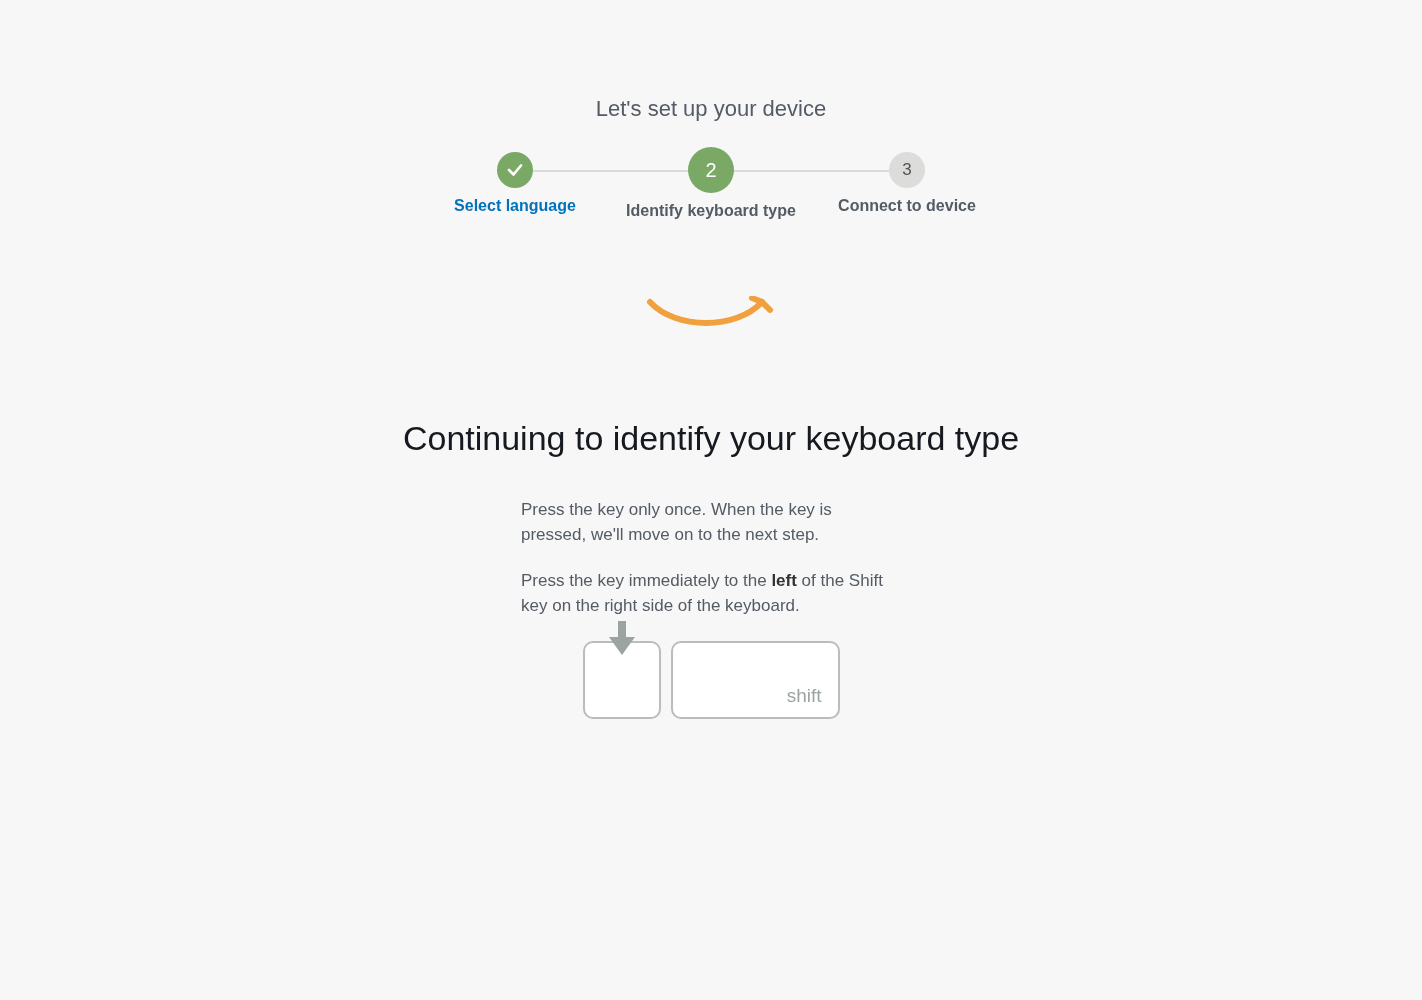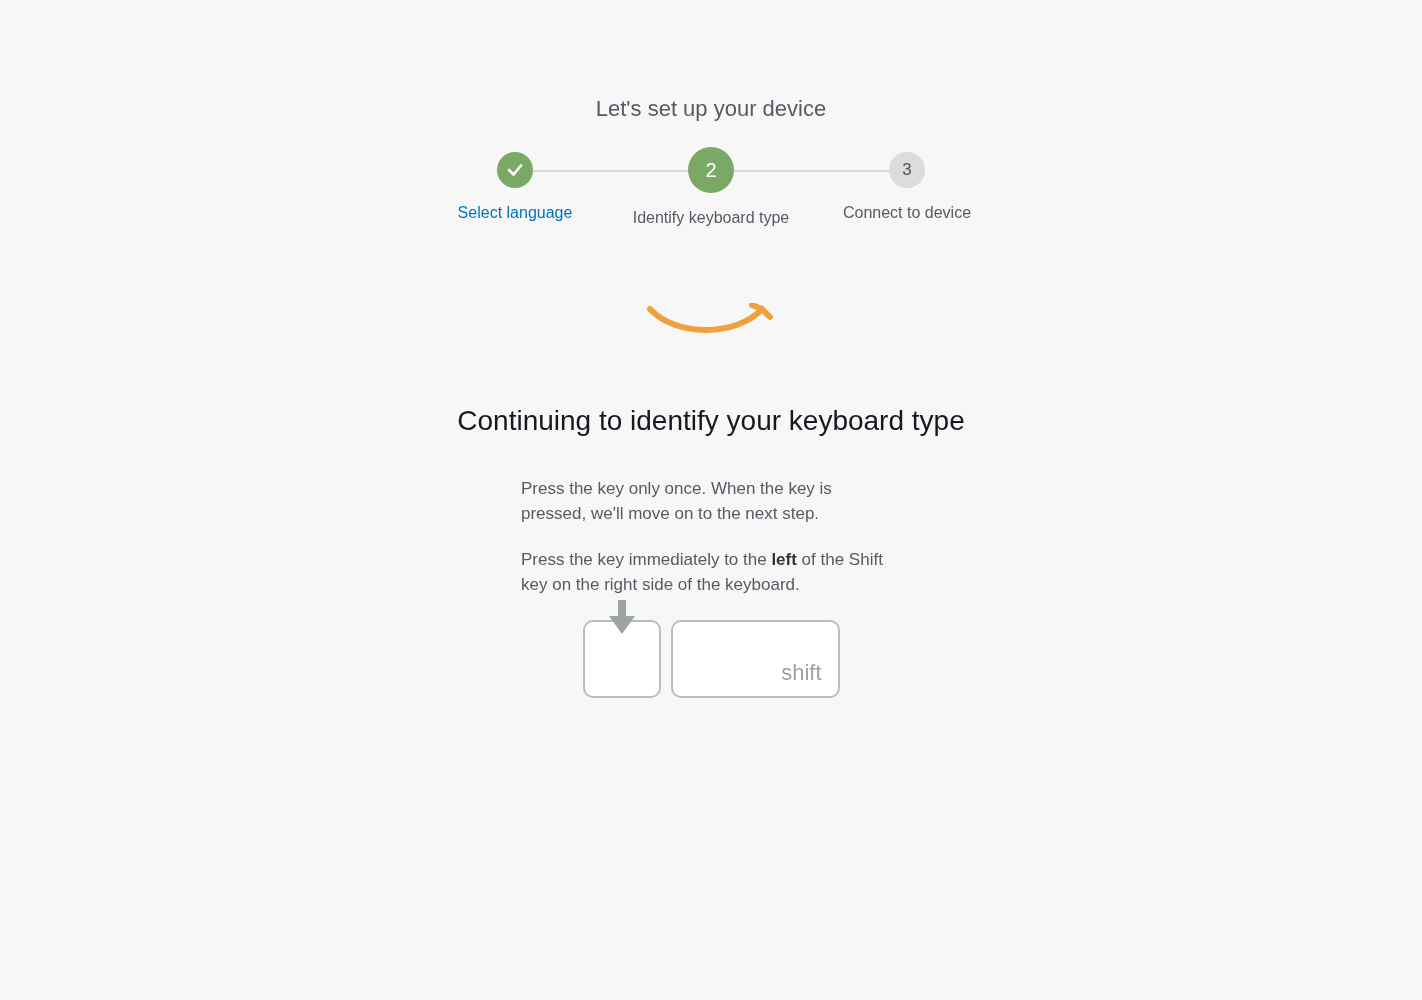--- a/index.html
+++ b/index.html
@@ -23,50 +23,50 @@
     }
     .circle {
       width:36px; height:36px; border-radius:50%; display:flex;
       align-items:center; justify-content:center; font-size:17px; color:#fff;
       position:relative; z-index:2;
     }
     .circle.done, .circle.active { background:#7AA966; }
     .circle.active { width:46px; height:46px; font-size:20px; }
     .circle.future { background:#DCDCDB; color:#555; }
     .step-label {
-      margin-top:16px; font-size:16px; color:#545B64; 
+      margin-top:9px; font-size:16px; color:#545B64; font-weight:bold;
     }
     .step-label.link { color:#0073BB; }
     .connector {
       position:absolute; top:18px; height:2px; background:#D5DBDB; z-index:1;
     }
     .connector.left  { left:-80px; width:160px; }
     .connector.right { right:-80px; width:160px; }
     
     .logo-wrap { margin-top:76px; }
     
     .main-heading {
-      margin-top:58px; font-size:28px; color:#16191F; font-weight:500;
+      margin-top:79px; font-size:34px; color:#16191F; font-weight:500;
     }
     
     .instructions {
       margin-top:40px; width:380px; font-size:17px; color:#545B64; line-height:1.45;
     }
     .instructions p + p { margin-top:22px; }
     .bold { font-weight:700; color:#333; }
     
     .kbd-wrap {
       margin-top:22px; display:flex; align-items:flex-end; gap:10px; position:relative;
     }
     .key {
       border:2px solid #B9BDBD; border-radius:10px; background:#fff;
       display:flex; align-items:flex-end; justify-content:flex-end; padding:10px 16px;
     }
     .key-blank { width:78px; height:78px; }
-    .key-shift { width:169px; height:78px; color:#9CA3A3; font-size:22px; }
+    .key-shift { width:169px; height:78px; color:#9CA3A3; font-size:19px; }
     .arrow-wrap { position:absolute; left:24px; top:-20px; }
   </style>
 </head>
 <body>
 
 <div class="page">
 
   <div class="title">Let's set up your device</div>
 
   <div class="stepper">

